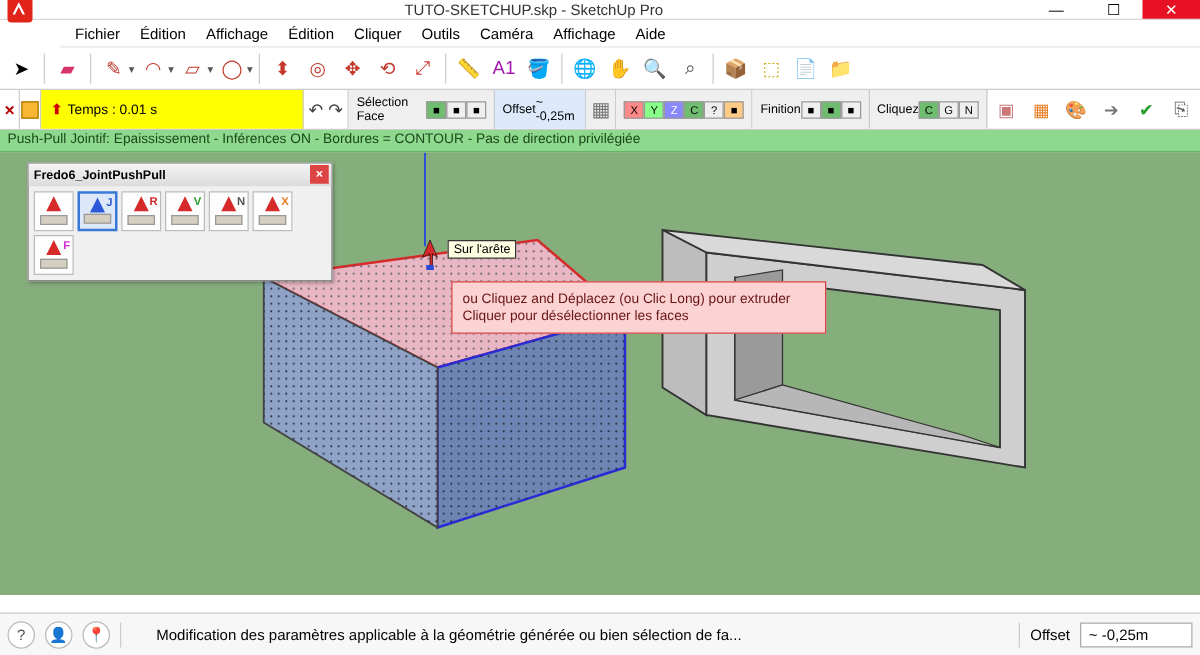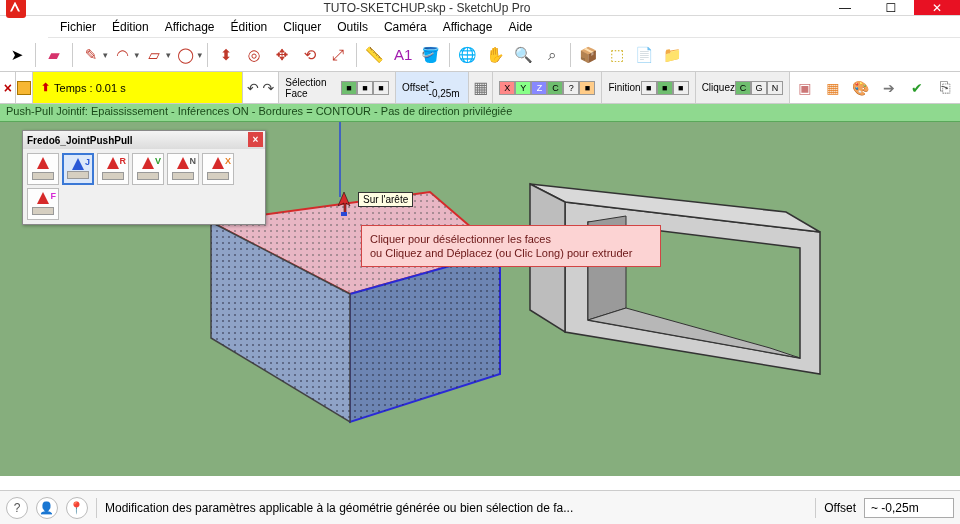--- a/index.html
+++ b/index.html
@@ -61,21 +61,21 @@
 
 .tip-arete { position:absolute; left:358px; top:70px; background:#fffde2; border:1px solid #333; font-size:10px; padding:1px 4px;}
 .cursor { position:absolute; left:334px; top:68px; width:20px; height:20px; }
 
 
 .hint { position:absolute; left:361px; top:103px; width:300px; background:#fcd3d3; border:1px solid #d24444; padding:6px 8px; font-size:11px; color:#6a1515; line-height:14px;}
 
 
 .statusbar { position:absolute; left:0; bottom:0; height:34px; width:100%; background:#f7f7f7; border-top:1px solid #ccc; display:flex; align-items:center; padding:0 6px; font-size:12px; gap:8px;}
 .status-ico { width:22px; height:22px; border:1px solid #bbb; border-radius:11px; display:flex; align-items:center; justify-content:center; font-size:12px; color:#555; background:#fff;}
-.status-text { flex:1; white-space:nowrap; overflow:hidden; text-overflow:ellipsis; }
+.status-text { flex:1; white-space:nowrap; overflow:hidden; text-overflow:ellipsis;margin-left:20px; }
 .status-sep { width:1px; height:20px; background:#ccc;}
 .status-field { border:1px solid #aaa; background:#fff; padding:2px 6px; min-width:90px; font-size:12px;}
 </style>
 </head>
 <body>
 
 <div class="titlebar">
   <div class="app-icon"></div>
   <div class="title-text">TUTO-SKETCHUP.skp - SketchUp Pro</div>
   <div class="winbtns">
@@ -285,22 +285,22 @@
   <div class="cursor">
     <svg width="20" height="26">
         <polygon points="10,2 4,16 10,13 10,24 12,24 12,13 16,16" fill="#d62a2a" stroke="#000" stroke-width="0.5"></polygon>
         <rect x="7" y="22" width="6" height="4" fill="#2a4ad6"></rect>
       </svg>
   </div>
   <div class="tip-arete">Sur l'arête</div>
 
   
   <div class="hint">
+    <div>ou Cliquez and Déplacez (ou Clic Long) pour extruder</div>
     <div>Cliquer pour désélectionner les faces</div>
-    <div>ou Cliquez and Déplacez (ou Clic Long) pour extruder</div>
   </div>
 </div>
 
 <div class="statusbar">
   <div class="status-ico">?</div>
   <div class="status-ico">👤</div>
   <div class="status-ico">📍</div>
   <div class="status-sep"></div>
   <div class="status-text">Modification des paramètres applicable à la géométrie générée ou bien sélection de fa...</div>
   <div class="status-sep"></div>

